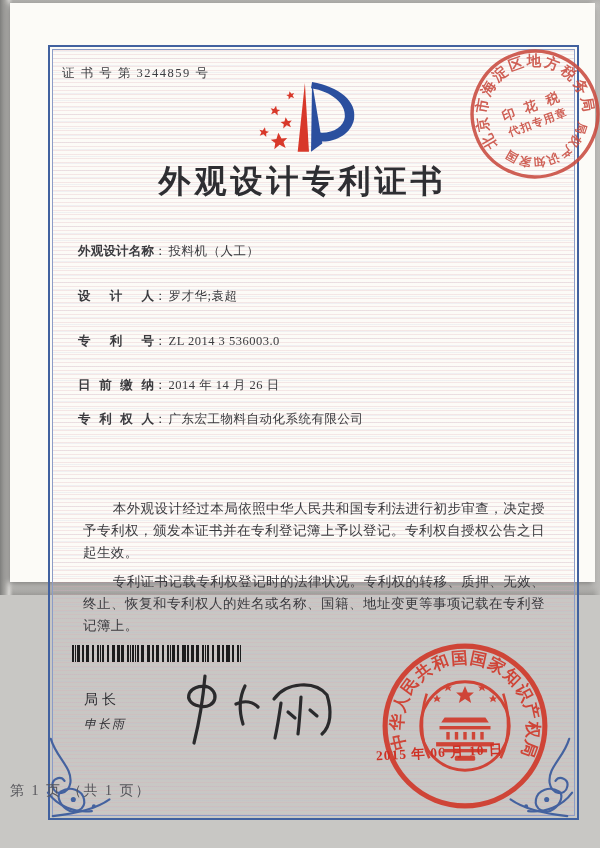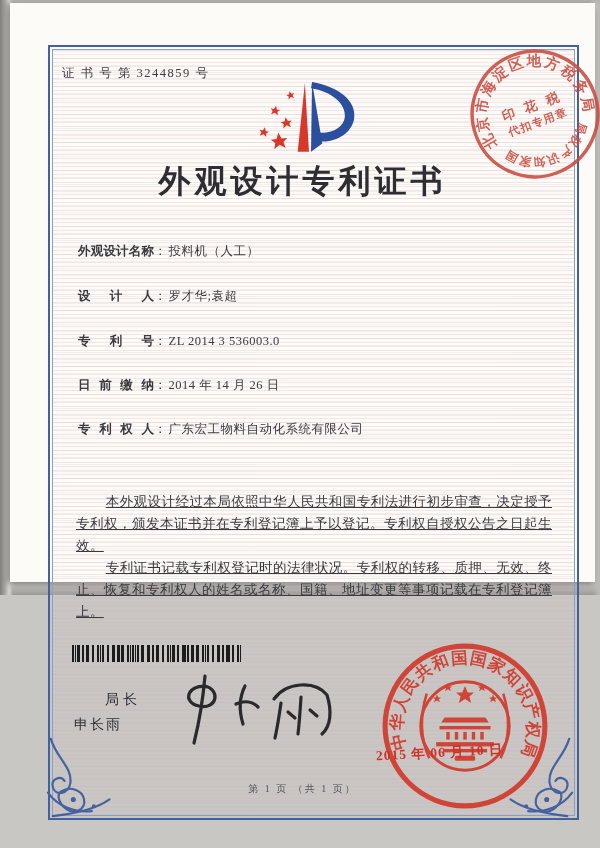--- a/index.html
+++ b/index.html
@@ -23,35 +23,35 @@
   .cert-no{position:absolute;left:52px;top:62px;font-size:12.5px;letter-spacing:1.5px;color:#3c3c40;}
   .logo{position:absolute;left:243px;top:76px;width:114px;height:82px;}
   .title{position:absolute;left:0;right:0;top:157px;text-align:center;font-size:32px;
          font-weight:700;letter-spacing:4px;color:#2e2e32;}
   .frow{position:absolute;left:68px;font-size:12.5px;color:#3a3a3e;white-space:nowrap;}
   .flabel{display:inline-block;width:76px;text-align:justify;text-align-last:justify;font-weight:bold;}
   .fcolon{display:inline-block;margin-right:2px;}
   .fvalue{letter-spacing:.5px;text-align:center;}
   .body-text{position:absolute;left:66px;top:488px;width:476px;font-size:13.5px;
              line-height:22px;color:#3a3a3e;text-align:justify;letter-spacing:.4px;}
-  .body-text p{margin:0;text-indent:2.2em;text-decoration:underline;}
+  .body-text p{margin:7px;text-indent:2.2em;}
   .barcode{position:absolute;left:62px;top:642px;width:170px;height:17px;
     background:
       repeating-linear-gradient(90deg,#1c1c1c 0 2px,rgba(0,0,0,0) 2px 5px),
       repeating-linear-gradient(90deg,#1c1c1c 0 1px,rgba(0,0,0,0) 1px 7px),
       repeating-linear-gradient(90deg,rgba(0,0,0,0) 0 3px,#1c1c1c 3px 4px,rgba(0,0,0,0) 4px 11px);}
-  .sign-title{position:absolute;left:74px;top:688px;font-size:14px;letter-spacing:4px;color:#2f2f33;margin-left:21px;}
-  .sign-name{position:absolute;left:64px;top:713px;font-size:14px;letter-spacing:2px;color:#2f2f33;}
+  .sign-title{position:absolute;left:74px;top:688px;font-size:14px;letter-spacing:4px;color:#2f2f33;}
+  .sign-name{position:absolute;left:74px;top:713px;font-size:12px;letter-spacing:2px;color:#2f2f33;font-style:italic;}
   .signature{position:absolute;left:158px;top:668px;width:172px;height:80px;}
   .big-seal{position:absolute;left:370px;top:638px;width:170px;height:170px;opacity:.92;}
   .seal-date{position:absolute;left:366px;top:741px;font-size:13.5px;letter-spacing:1px;
              color:#cf3125;font-weight:600;transform:rotate(-3deg);white-space:nowrap;}
   .tax-seal{position:absolute;left:456px;top:42px;width:138px;height:138px;
             transform:rotate(-20deg);opacity:.88;}
-  .footer{position:absolute;left:0;right:0;top:779px;text-align:center;font-size:10px;
+  .footer{position:absolute;left:0;right:0;top:779px;font-size:14px;
           letter-spacing:2px;color:#55555a;}
   .flourish{position:absolute;width:88px;height:88px;}
   .flourish.bl{left:33px;top:728px;}
   .flourish.br{left:479px;top:728px;transform:scaleX(-1);}
   svg text{font-family:"Liberation Serif","DejaVu Serif",serif;}
 </style>
 </head>
 <body>
 
 <div class="photo">
@@ -85,21 +85,21 @@
     </div>
     <div class="frow" style="top:285px">
       <span class="flabel">设计人</span><span class="fcolon">：</span><span class="fvalue">罗才华;袁超</span>
     </div>
     <div class="frow" style="top:330px">
       <span class="flabel">专利号</span><span class="fcolon">：</span><span class="fvalue">ZL 2014 3 536003.0</span>
     </div>
     <div class="frow" style="top:374px">
       <span class="flabel">日前缴纳</span><span class="fcolon">：</span><span class="fvalue">2014 年 14 月 26 日</span>
     </div>
-    <div class="frow" style="top:418px">
+    <div class="frow" style="top:408px">
       <span class="flabel">专利权人</span><span class="fcolon">：</span><span class="fvalue">广东宏工物料自动化系统有限公司</span>
     </div>
 
     <div class="body-text">
       <p>本外观设计经过本局依照中华人民共和国专利法进行初步审查，决定授予专利权，颁发本证书并在专利登记簿上予以登记。专利权自授权公告之日起生效。</p>
       <p>专利证书记载专利权登记时的法律状况。专利权的转移、质押、无效、终止、恢复和专利权人的姓名或名称、国籍、地址变更等事项记载在专利登记簿上。</p>
     </div>
 
     <div class="barcode"></div>
 

